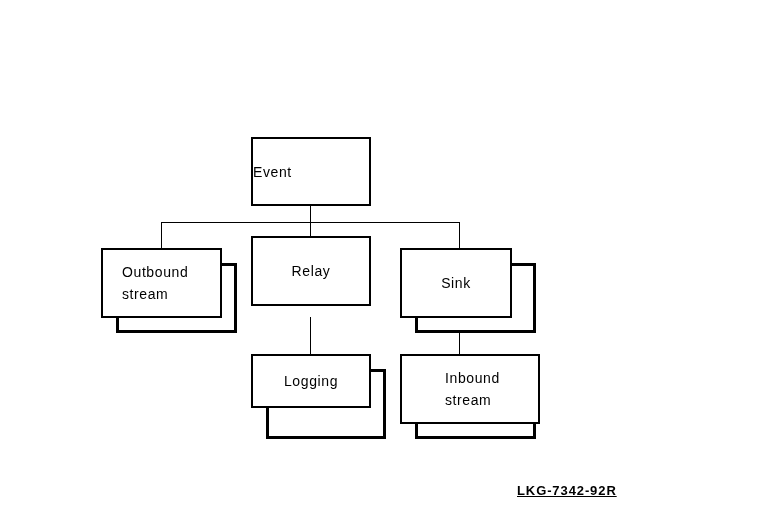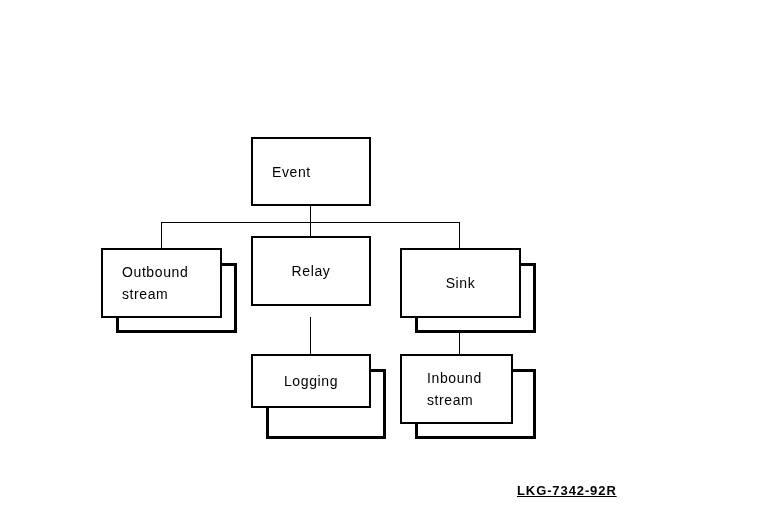--- a/index.html
+++ b/index.html
@@ -71,41 +71,41 @@
   <div class="connector" style="left:310px; top:222px; width:1px; height:27px;"></div>
   <div class="connector" style="left:459px; top:222px; width:1px; height:27px;"></div>
   <div class="connector" style="left:310px; top:317px; width:1px; height:38px;"></div>
   <div class="connector" style="left:459px; top:317px; width:1px; height:38px;"></div>
 
   <div class="shadowbox" style="left:116px; top:263px; width:121px; height:70px;"></div>
   <div class="shadowbox" style="left:415px; top:263px; width:121px; height:70px;"></div>
   <div class="shadowbox" style="left:266px; top:369px; width:120px; height:70px;"></div>
   <div class="shadowbox" style="left:415px; top:369px; width:121px; height:70px;"></div>
 
-  <div class="node align-left" style="left:251px; top:137px; width:120px; height:69px; padding-left:19px;">
+  <div class="node align-left" style="left:251px; top:137px; width:120px; height:69px; ">
     <span>Event</span>
   </div>
 
   <div class="node align-left" style="left:101px; top:248px; width:121px; height:70px; padding-left:19px;">
     <span>Outbound</span>
     <span>stream</span>
   </div>
 
   <div class="node align-center" style="left:251px; top:236px; width:120px; height:70px;">
     <span>Relay</span>
   </div>
 
-  <div class="node align-center" style="left:400px; top:248px; width:121px; height:70px;">
+  <div class="node align-center" style="left:400px; top:248px; width:112px; height:70px;">
     <span>Sink</span>
   </div>
 
   <div class="node align-center" style="left:251px; top:354px; width:120px; height:54px;">
     <span>Logging</span>
   </div>
 
-  <div class="node align-left" style="left:400px; top:354px; width:113px; height:70px; padding-left:25px;">
+  <div class="node align-left" style="left:400px; top:354px; width:140px; height:70px; padding-left:43px;">
     <span>Inbound</span>
     <span>stream</span>
   </div>
 
   <div class="figure-label">LKG-7342-92R</div>
 
 </div>
 
 </body></html>

